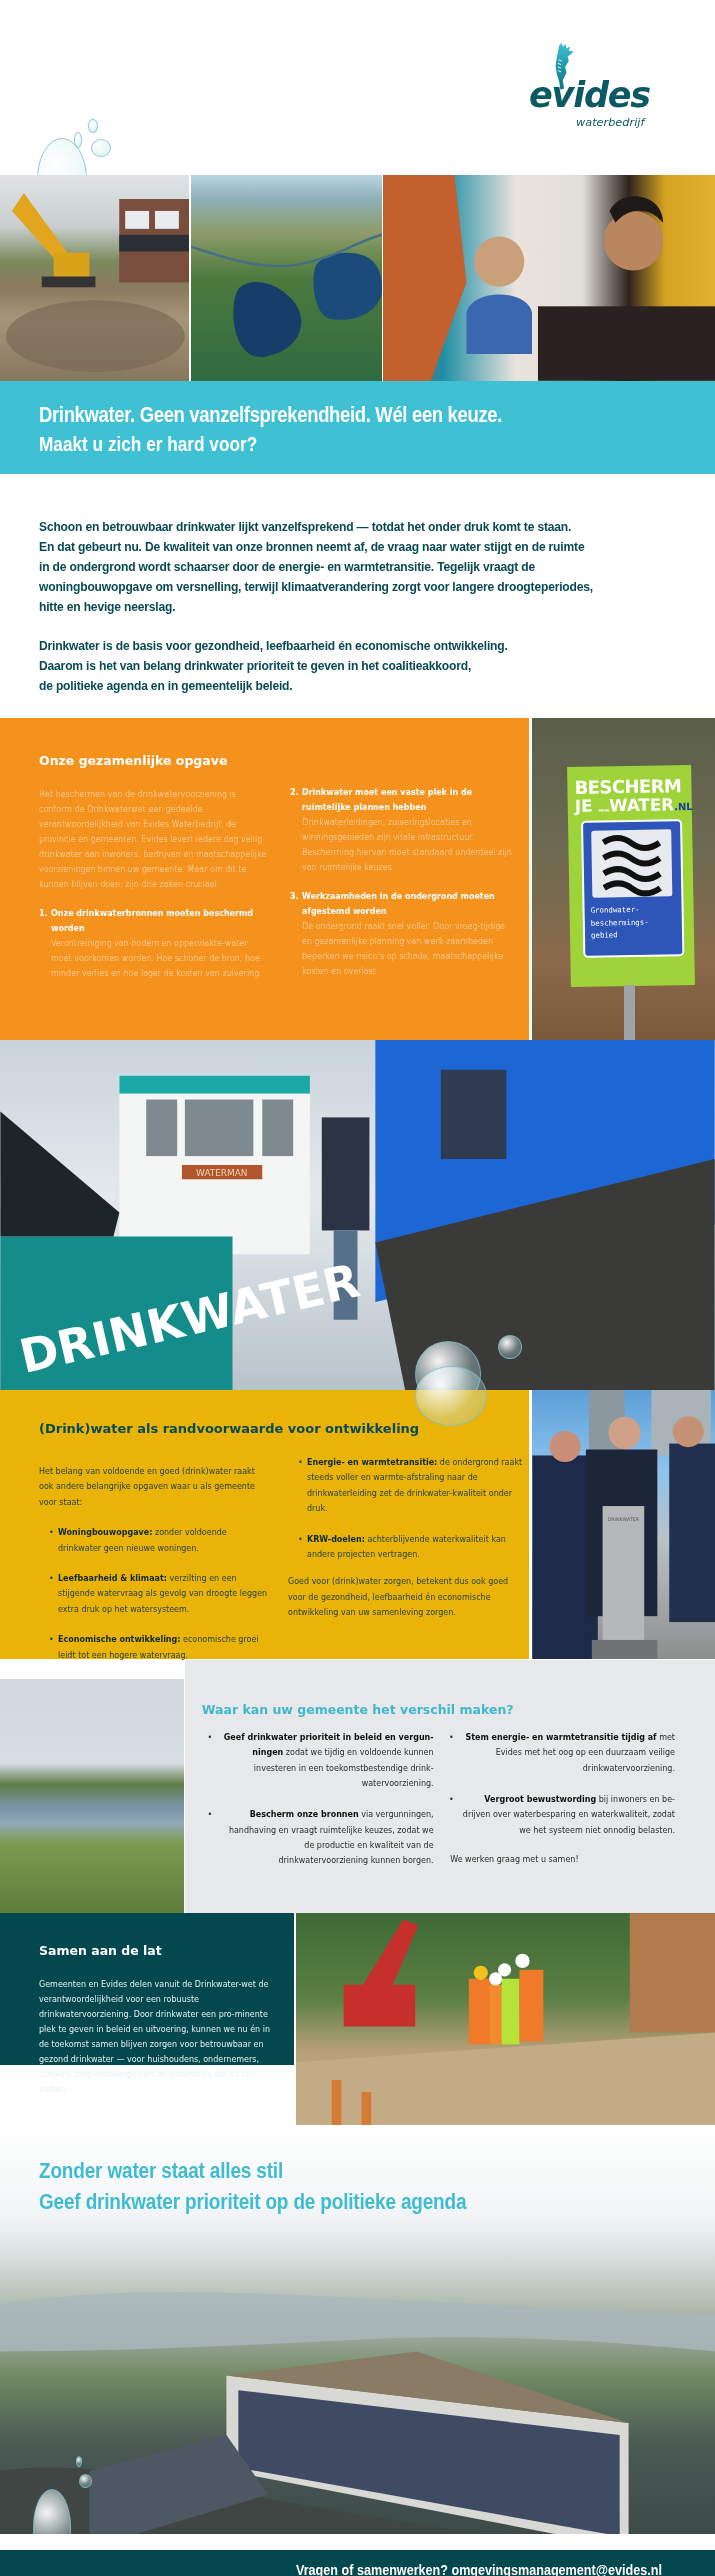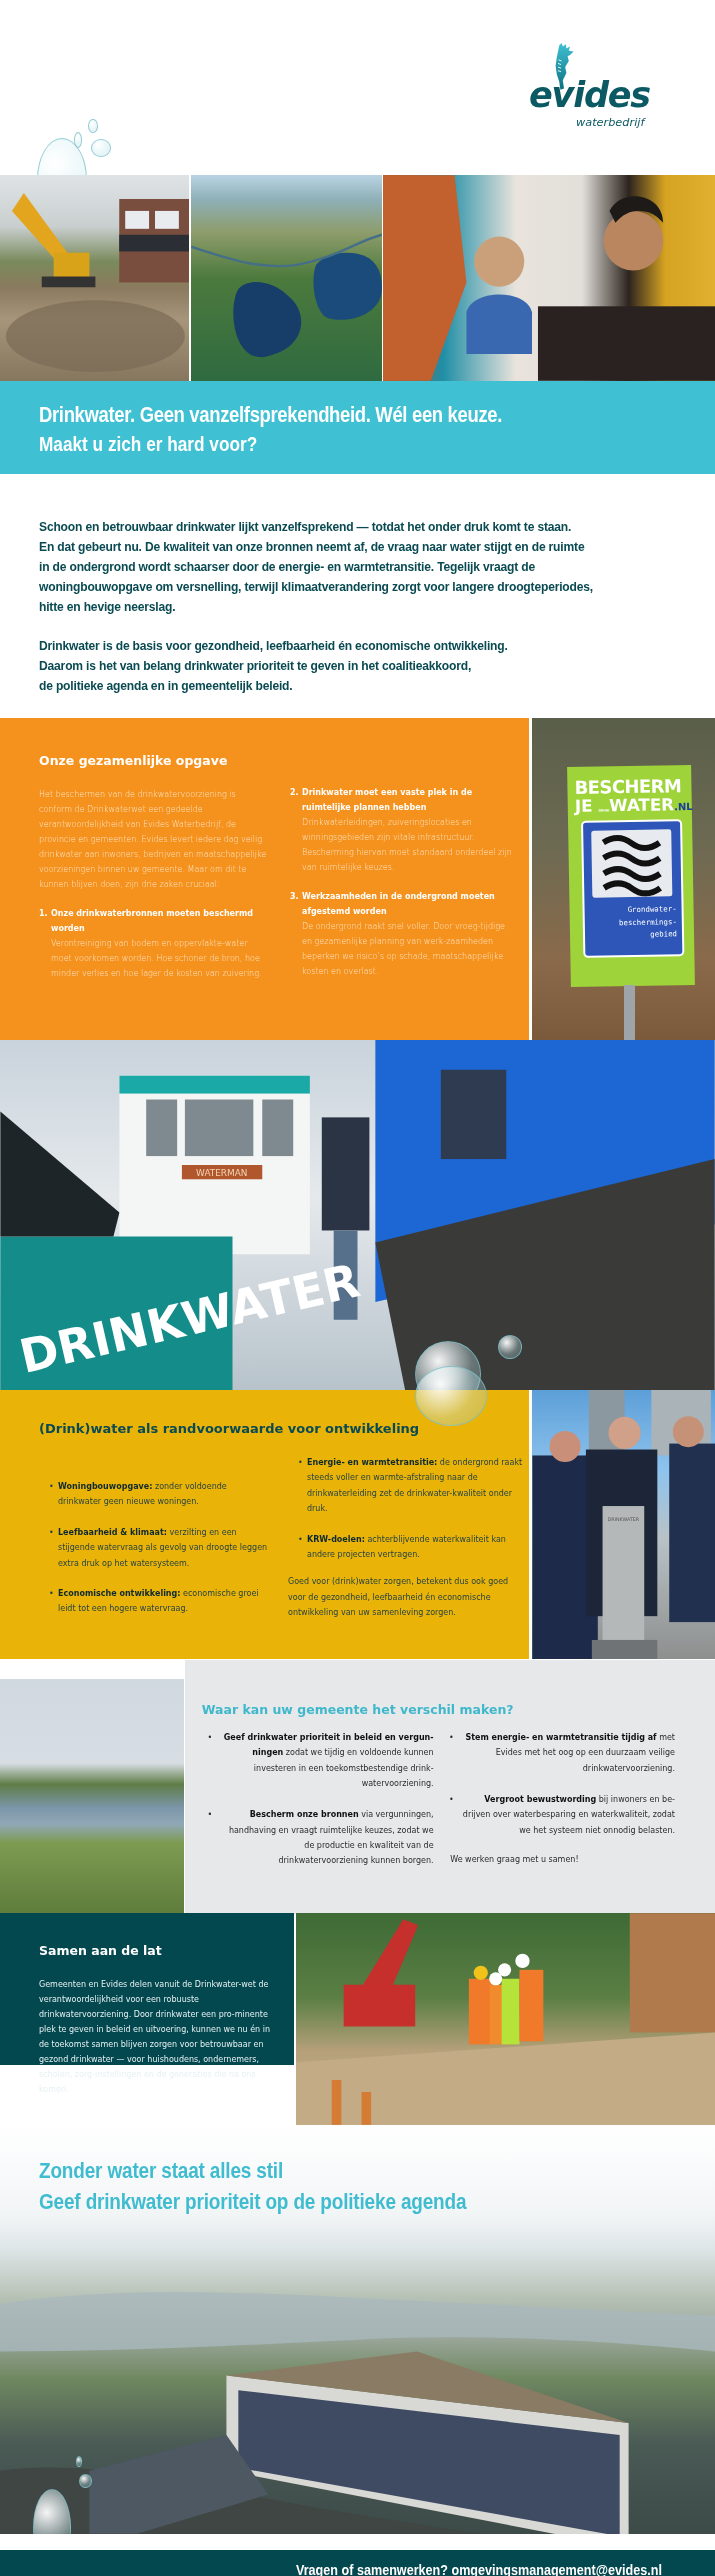--- a/index.html
+++ b/index.html
@@ -191,21 +191,21 @@
     </div>
     <div class="abs" style="left:13px;top:54px;width:101px;height:137px;background:#2d56b8;border:2.4px solid #fff;border-radius:4.8px;">
       <div class="abs" style="left:8.3px;top:8.3px;width:80px;height:67px;background:#e7eaee;border-radius:2.4px;">
         <svg width="80" height="67" viewBox="0 0 134 112">
           <path d="M20 20 Q45 5 67 22 T114 22" stroke="#111" stroke-width="10" fill="none"></path>
           <path d="M20 46 Q45 31 67 48 T114 48" stroke="#111" stroke-width="10" fill="none"></path>
           <path d="M20 72 Q45 57 67 74 T114 74" stroke="#111" stroke-width="10" fill="none"></path>
           <path d="M20 96 Q45 81 67 98 T114 98" stroke="#111" stroke-width="10" fill="none"></path>
         </svg>
       </div>
-      <div class="abs" style="left:6px;top:82px;width:86px;text-align:right;font-family:'DejaVu Sans Mono',monospace;font-size:7.4px;line-height:12.5px;color:#fff;">
+      <div class="abs" style="left:6px;top:82px;width:86px;font-family:'DejaVu Sans Mono',monospace;font-size:7.4px;line-height:12.5px;color:#fff;">
         <span>Grondwater-</span><br>
         <span>beschermings-</span><br>
         <span>gebied</span>
       </div>
     </div>
   </div>
   <div class="abs" style="left:92px;top:267px;width:10.7px;height:55px;background:#9ea4a8;"></div>
 </div>
 
 <div id="ship" class="abs">
@@ -227,20 +227,21 @@
     <text x="40" y="560" font-family="DejaVu Sans" font-weight="bold" font-size="78" fill="#ffffff" transform="rotate(-13 40 560)">DRINKWATER</text>
   </svg>
   <div class="bubble" style="left:415px;top:301px;width:66px;height:66px;"></div>
   <div class="bubble" style="left:498px;top:295px;width:24px;height:24px;"></div>
 </div>
 
 <div id="lightblue" class="abs">
   <div class="bubble" style="left:415px;top:-24px;width:72px;height:60px;"></div>
   <h3 class="lb-title">(Drink)water als randvoorwaarde voor ontwikkeling</h3>
   <div class="lb-col lb-col1">
+    <p>Het belang van voldoende en goed (drink)water raakt ook andere belangrijke opgaven waar u als gemeente voor staat:</p>
     <div class="bul"><b>Woningbouwopgave:</b><span> zonder voldoende drinkwater geen nieuwe woningen.</span></div>
     <div class="bul"><b>Leefbaarheid &amp; klimaat:</b><span> verzilting en een stijgende watervraag als gevolg van droogte leggen extra druk op het watersysteem.</span></div>
     <div class="bul"><b>Economische ontwikkeling:</b><span> economische groei leidt tot een hogere watervraag.</span></div>
   </div>
   <div class="lb-col" style="left:288px;top:50px;width:238px;">
     <div class="bul"><b>Energie- en warmtetransitie:</b><span> de ondergrond raakt steeds voller en warmte-afstraling naar de drinkwaterleiding zet de drinkwater-kwaliteit onder druk.</span></div>
     <div class="bul"><b>KRW-doelen:</b><span> achterblijvende waterkwaliteit kan andere projecten vertragen.</span></div>
     <p style="margin-top:12px;">Goed voor (drink)water zorgen, betekent dus ook goed voor de gezondheid, leefbaarheid én economische ontwikkeling van uw samenleving zorgen.</p>
   </div>
 </div>

